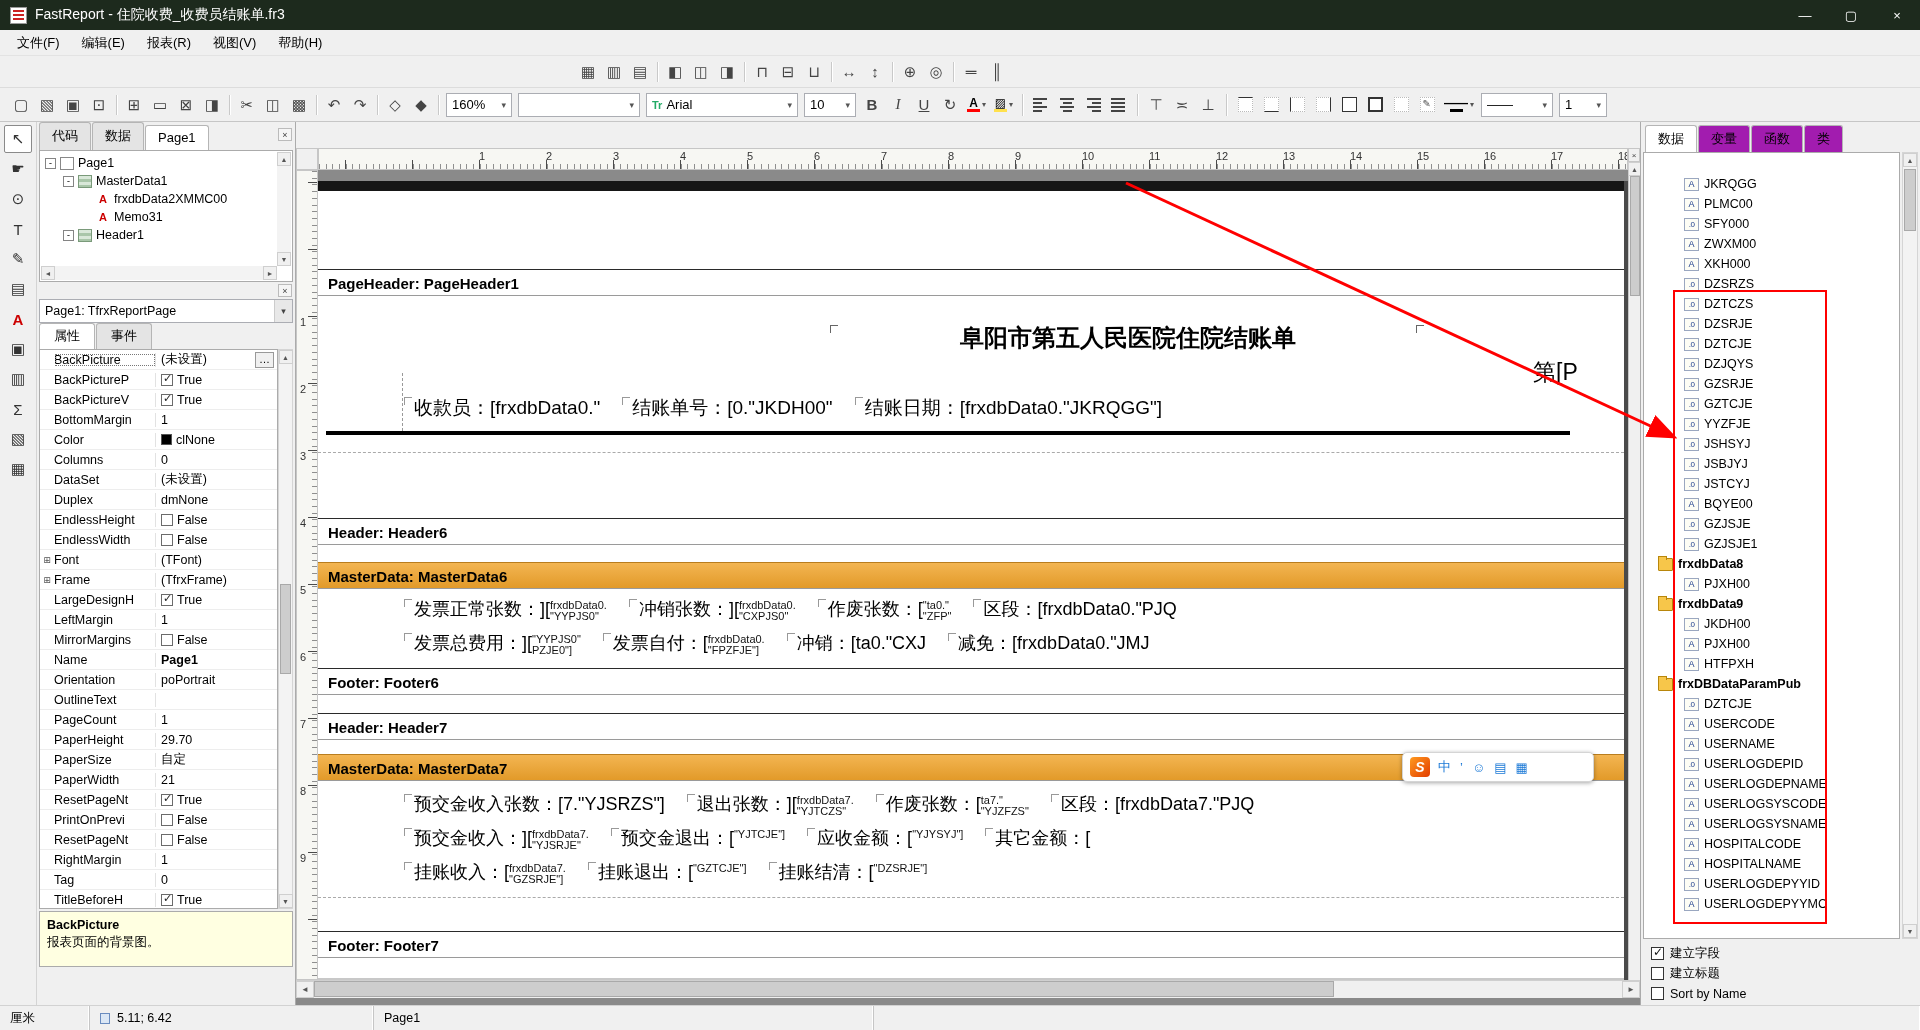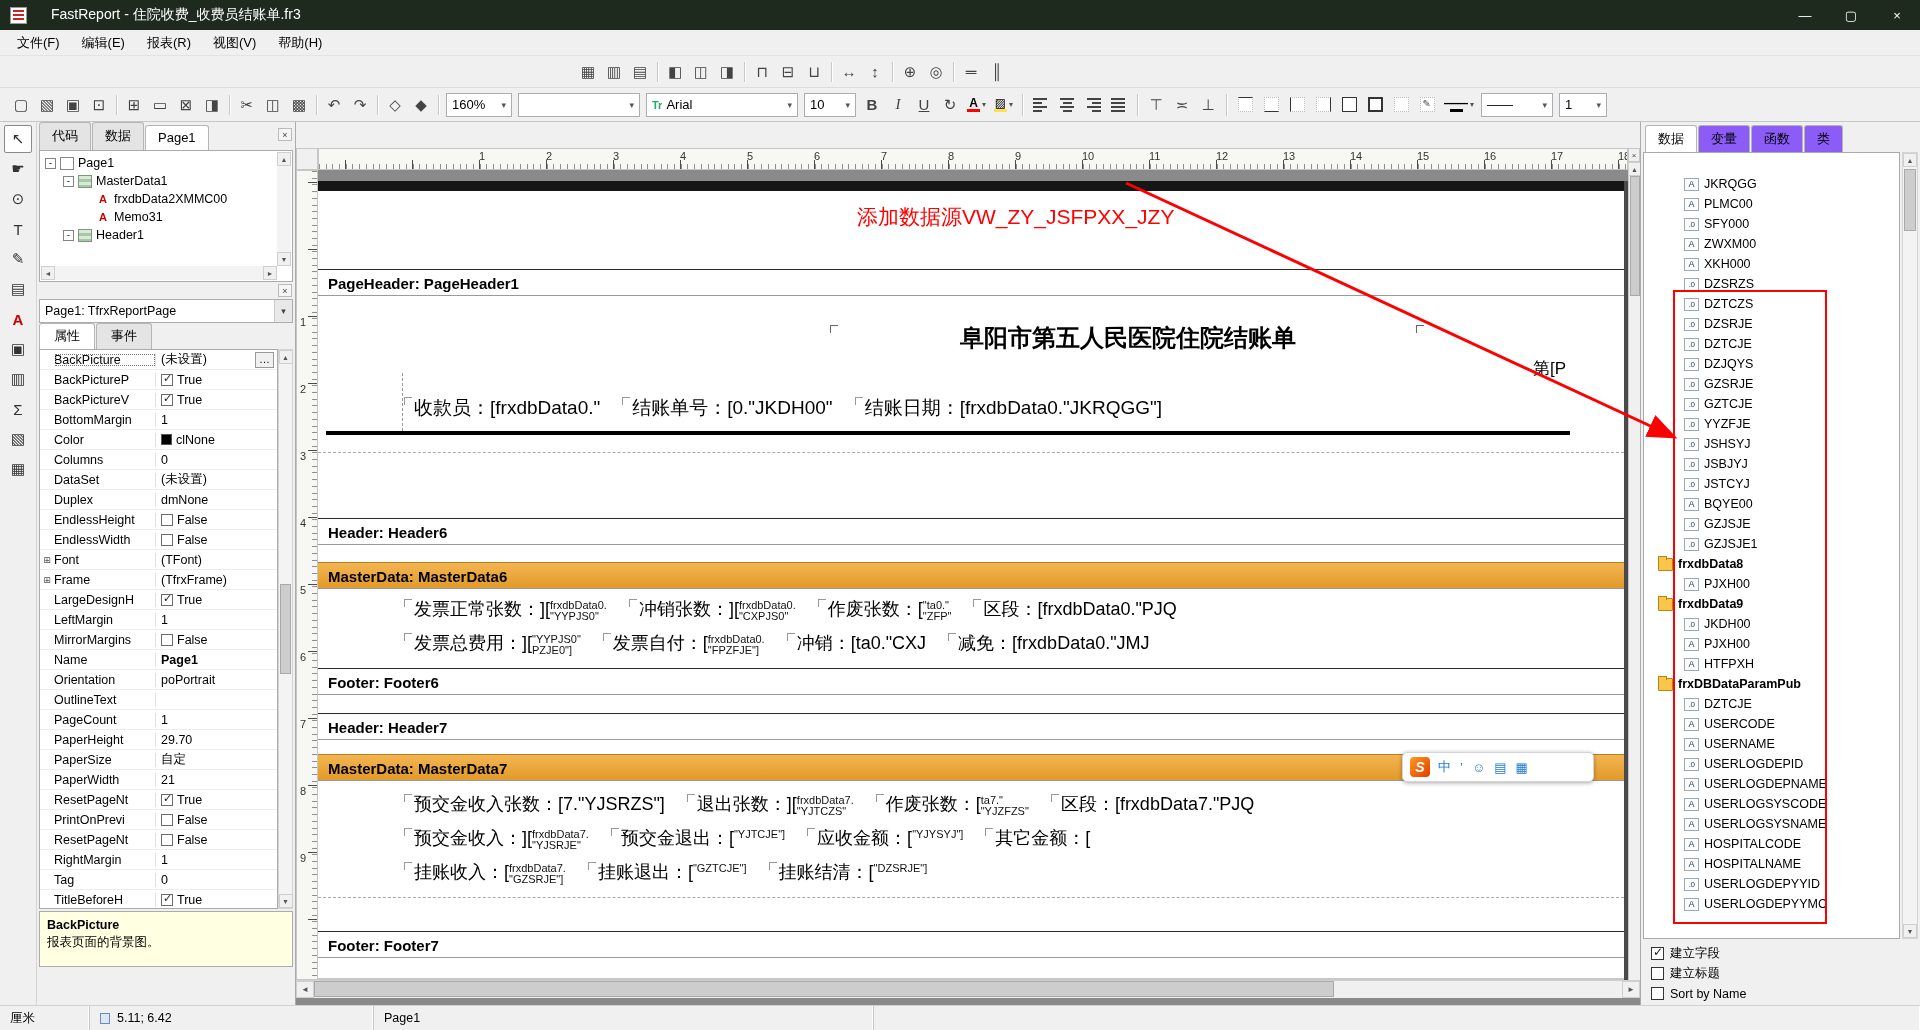--- a/index.html
+++ b/index.html
@@ -3,21 +3,21 @@
 <meta charset="utf-8">
 <style>
   *{box-sizing:border-box;margin:0;padding:0}
   html,body{width:1920px;height:1030px}
   body{position:relative;overflow:hidden;background:#f0f0f0;color:#000;
        font-family:"Liberation Sans","DejaVu Sans",sans-serif;font-size:13px}
   i,b{font-style:normal;font-weight:normal}
 
   
   .titlebar{position:absolute;left:0;top:0;width:100%;height:30px;background:var(--titlebar,#1d2a1d);
-            color:#fff;display:flex;align-items:center;padding-left:10px;gap:24px;font-size:14px;z-index:10}
+            color:#fff;display:flex;align-items:center;padding-left:10px;gap:8px;font-size:14px;z-index:10}
   .appicon{width:17px;height:17px;background:#fff;border:1px solid #999;position:relative;flex:0 0 auto}
   .appicon i{position:absolute;left:2px;top:2px;right:2px;bottom:2px;
              background:repeating-linear-gradient(#c22 0 2px,#fff 2px 4px)}
   .winbtns{margin-left:auto;display:flex;height:30px}
   .winbtn{width:46px;display:flex;align-items:center;justify-content:center;font-size:13px;color:#fff}
 
   
   .menubar{position:absolute;left:0;top:30px;width:100%;height:26px;background:#f0f0f0;display:flex;
            align-items:center;padding-left:6px;border-bottom:1px solid #e3e3e3}
   .menu-item{padding:3px 11px}
@@ -167,21 +167,21 @@
   .canvas-hsb .sthumb{position:absolute;left:0;top:0;height:16px;width:78%}
 
   .page{position:absolute;left:0;top:11px;width:1306px;bottom:0;background:#fff}
   .ptop{position:absolute;left:0;top:0;right:0;height:10px;background:#161616}
   .pright{position:absolute;right:-4px;top:0;width:4px;bottom:0;background:#4a4a4a}
   .bh{position:absolute;left:0;right:0;height:27px;padding:5px 10px;font-size:15px;font-weight:bold;
       background:#fff;border-top:1px solid #2a2a2a;border-bottom:1px solid #9a9a9a;white-space:nowrap;overflow:hidden}
   .bh.master{background:linear-gradient(var(--master1,#f3b552),var(--master2,#e29a29));border-top:1px solid #b97d1e}
   .rtitle{position:absolute;left:527px;top:141px;width:566px;text-align:center;font-size:24px;font-weight:bold;
           font-family:"Liberation Serif","DejaVu Serif",serif;white-space:nowrap}
-  .pageno{position:absolute;left:1215px;top:176px;font-size:17px;white-space:nowrap}
+  .pageno{position:absolute;left:1215px;top:176px;font-size:23px;white-space:nowrap}
   .cmark{position:absolute;width:8px;height:8px;border-left:1px solid #666;border-top:1px solid #666}
   .mrow{position:absolute;left:86px;right:6px;height:32px;display:flex;gap:22px;align-items:flex-start;
         font-size:18px;white-space:nowrap;overflow:hidden}
   .mrow.ph{font-size:19px}
   .seg{display:inline-flex;align-items:flex-start}
   .seg::before{content:"";width:7px;height:7px;border-left:1px solid #999;border-top:1px solid #999;
                margin:2px 2px 0 0;flex:0 0 auto}
   .segt{white-space:nowrap}
   .frags{display:inline-flex;flex-direction:column;font-size:11px;line-height:11px;margin-top:3px;color:#111}
   .thick{position:absolute;left:8px;top:250px;width:1244px;height:4px;background:#000}
@@ -196,21 +196,21 @@
   .slogo{width:20px;height:20px;border-radius:4px;background:linear-gradient(135deg,#ff9a1f,#e23c00);
          color:#fff;font-weight:bold;font-style:italic;display:flex;align-items:center;justify-content:center;
          font-size:14px;flex:0 0 auto}
   .sicons{display:flex;gap:9px;align-items:center}
   .sicons b{color:#1a78d6;font-size:13px}
 
   
   .rpanel{position:absolute;left:1640px;top:122px;width:280px;height:883px;background:#f0f0f0;
           border-left:1px solid #ababab;z-index:4}
   .rtabs{position:absolute;left:4px;top:3px;display:flex;align-items:flex-end}
-  .rtab{padding:4px 12px 5px;font-size:13px;border:1px solid #b5b5b5;border-bottom:none;background:#8b5cf6;
+  .rtab{padding:4px 12px 5px;font-size:13px;border:1px solid #b5b5b5;border-bottom:none;background:#a21caf;
         border-radius:3px 3px 0 0;margin-right:1px}
   .rtab.active{background:#fff}
   .dtree{position:absolute;left:2px;top:30px;right:20px;bottom:66px;background:#fff;border:1px solid #ababab;
          overflow:hidden;padding-top:21px}
   .ditem{height:20px;display:flex;align-items:center;font-size:12.5px;white-space:nowrap}
   .ditem[data-lvl="0"]{padding-left:14px;font-weight:bold}
   .ditem[data-lvl="1"]{padding-left:40px}
   .dic{width:15px;height:13px;margin-right:5px;display:flex;align-items:center;justify-content:center;
        font-size:9px;color:#1b3c8c;border:1px solid #9aa7c0;background:#fdfdf5;flex:0 0 auto;font-weight:normal}
   .ditem[data-ic="num"] .dic{font-size:8px;letter-spacing:-0.5px}
@@ -1224,21 +1224,20 @@
         <span class="sicons">
 
         <b title="chinese-mode-icon">中</b>
             <b title="punctuation-icon">’</b>
             <b title="emoji-icon">☺</b>
             <b title="soft-keyboard-icon">▤</b>
             <b title="toolbox-icon">▦</b>
           </span>
       </div>
     </div>
-    <div class="annot">添加数据源VW_ZY_JSFPXX_JZY</div>
   </div>
 
   <div class="canvas-vsb">
     <span class="sbtn">▲</span>
     <span class="sthumb"></span>
   </div>
   <div class="canvas-hsb">
     <span class="sbtn">◄</span>
     <span class="track">
         <span class="sthumb"></span>

